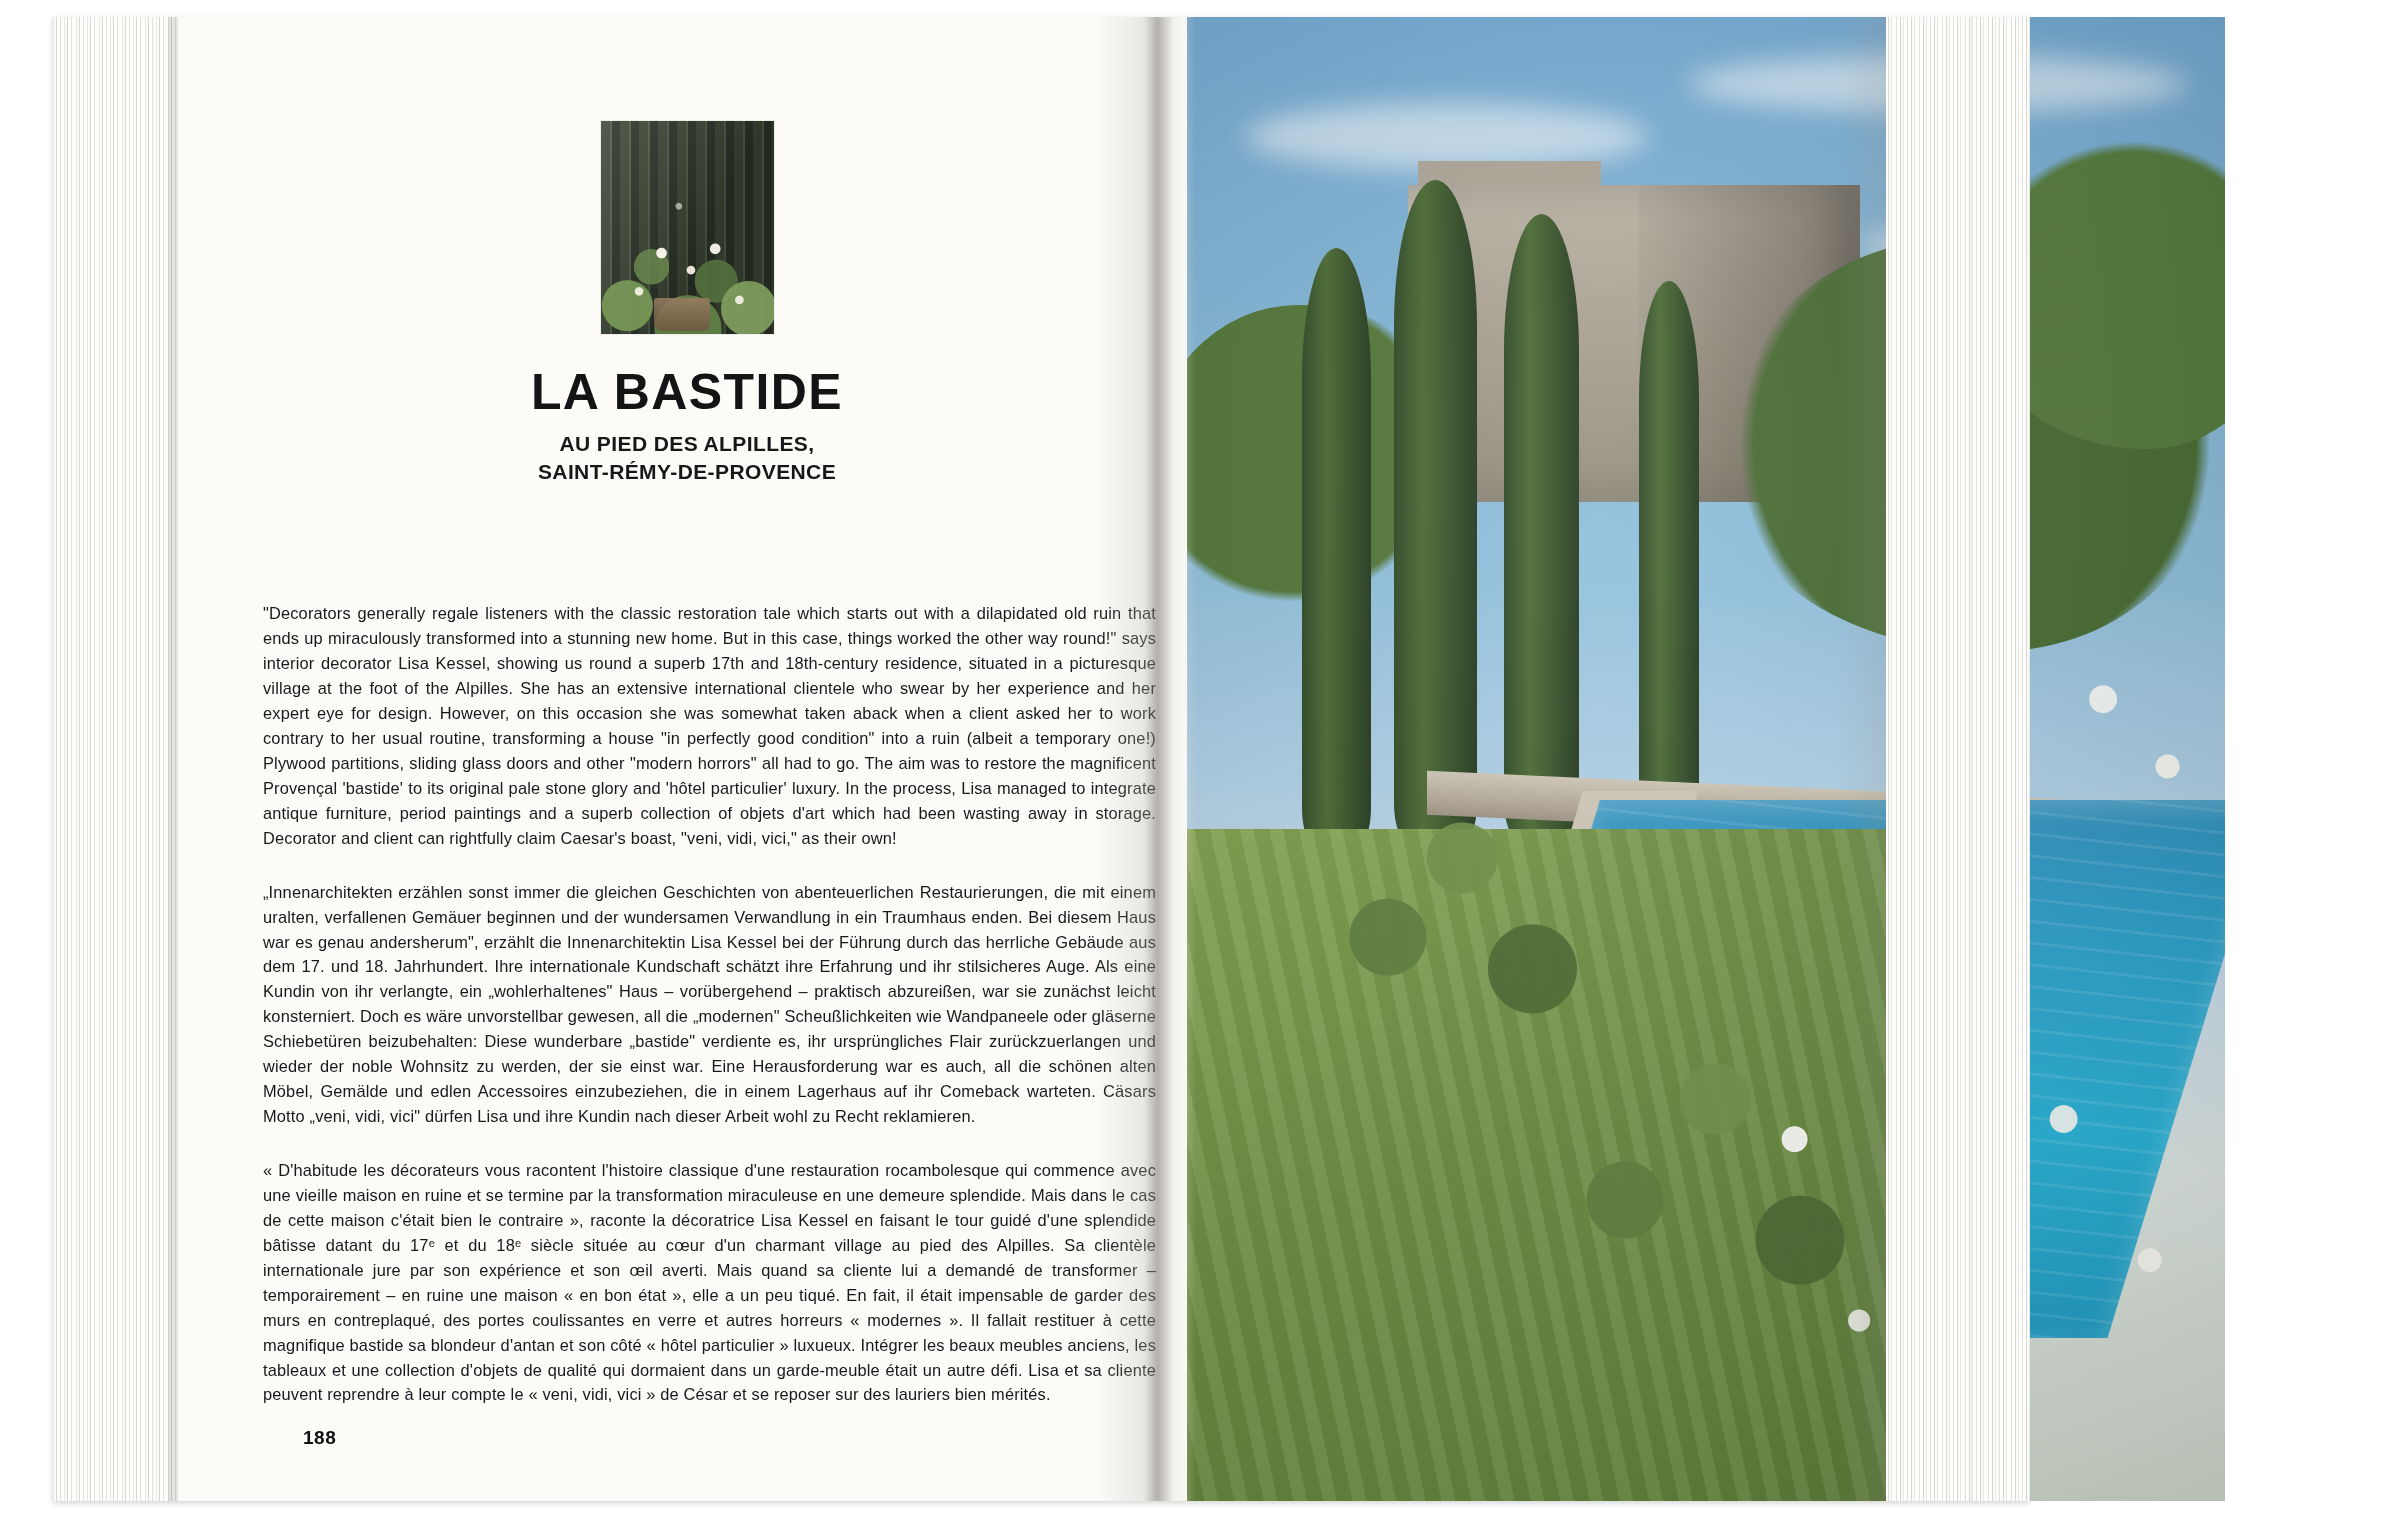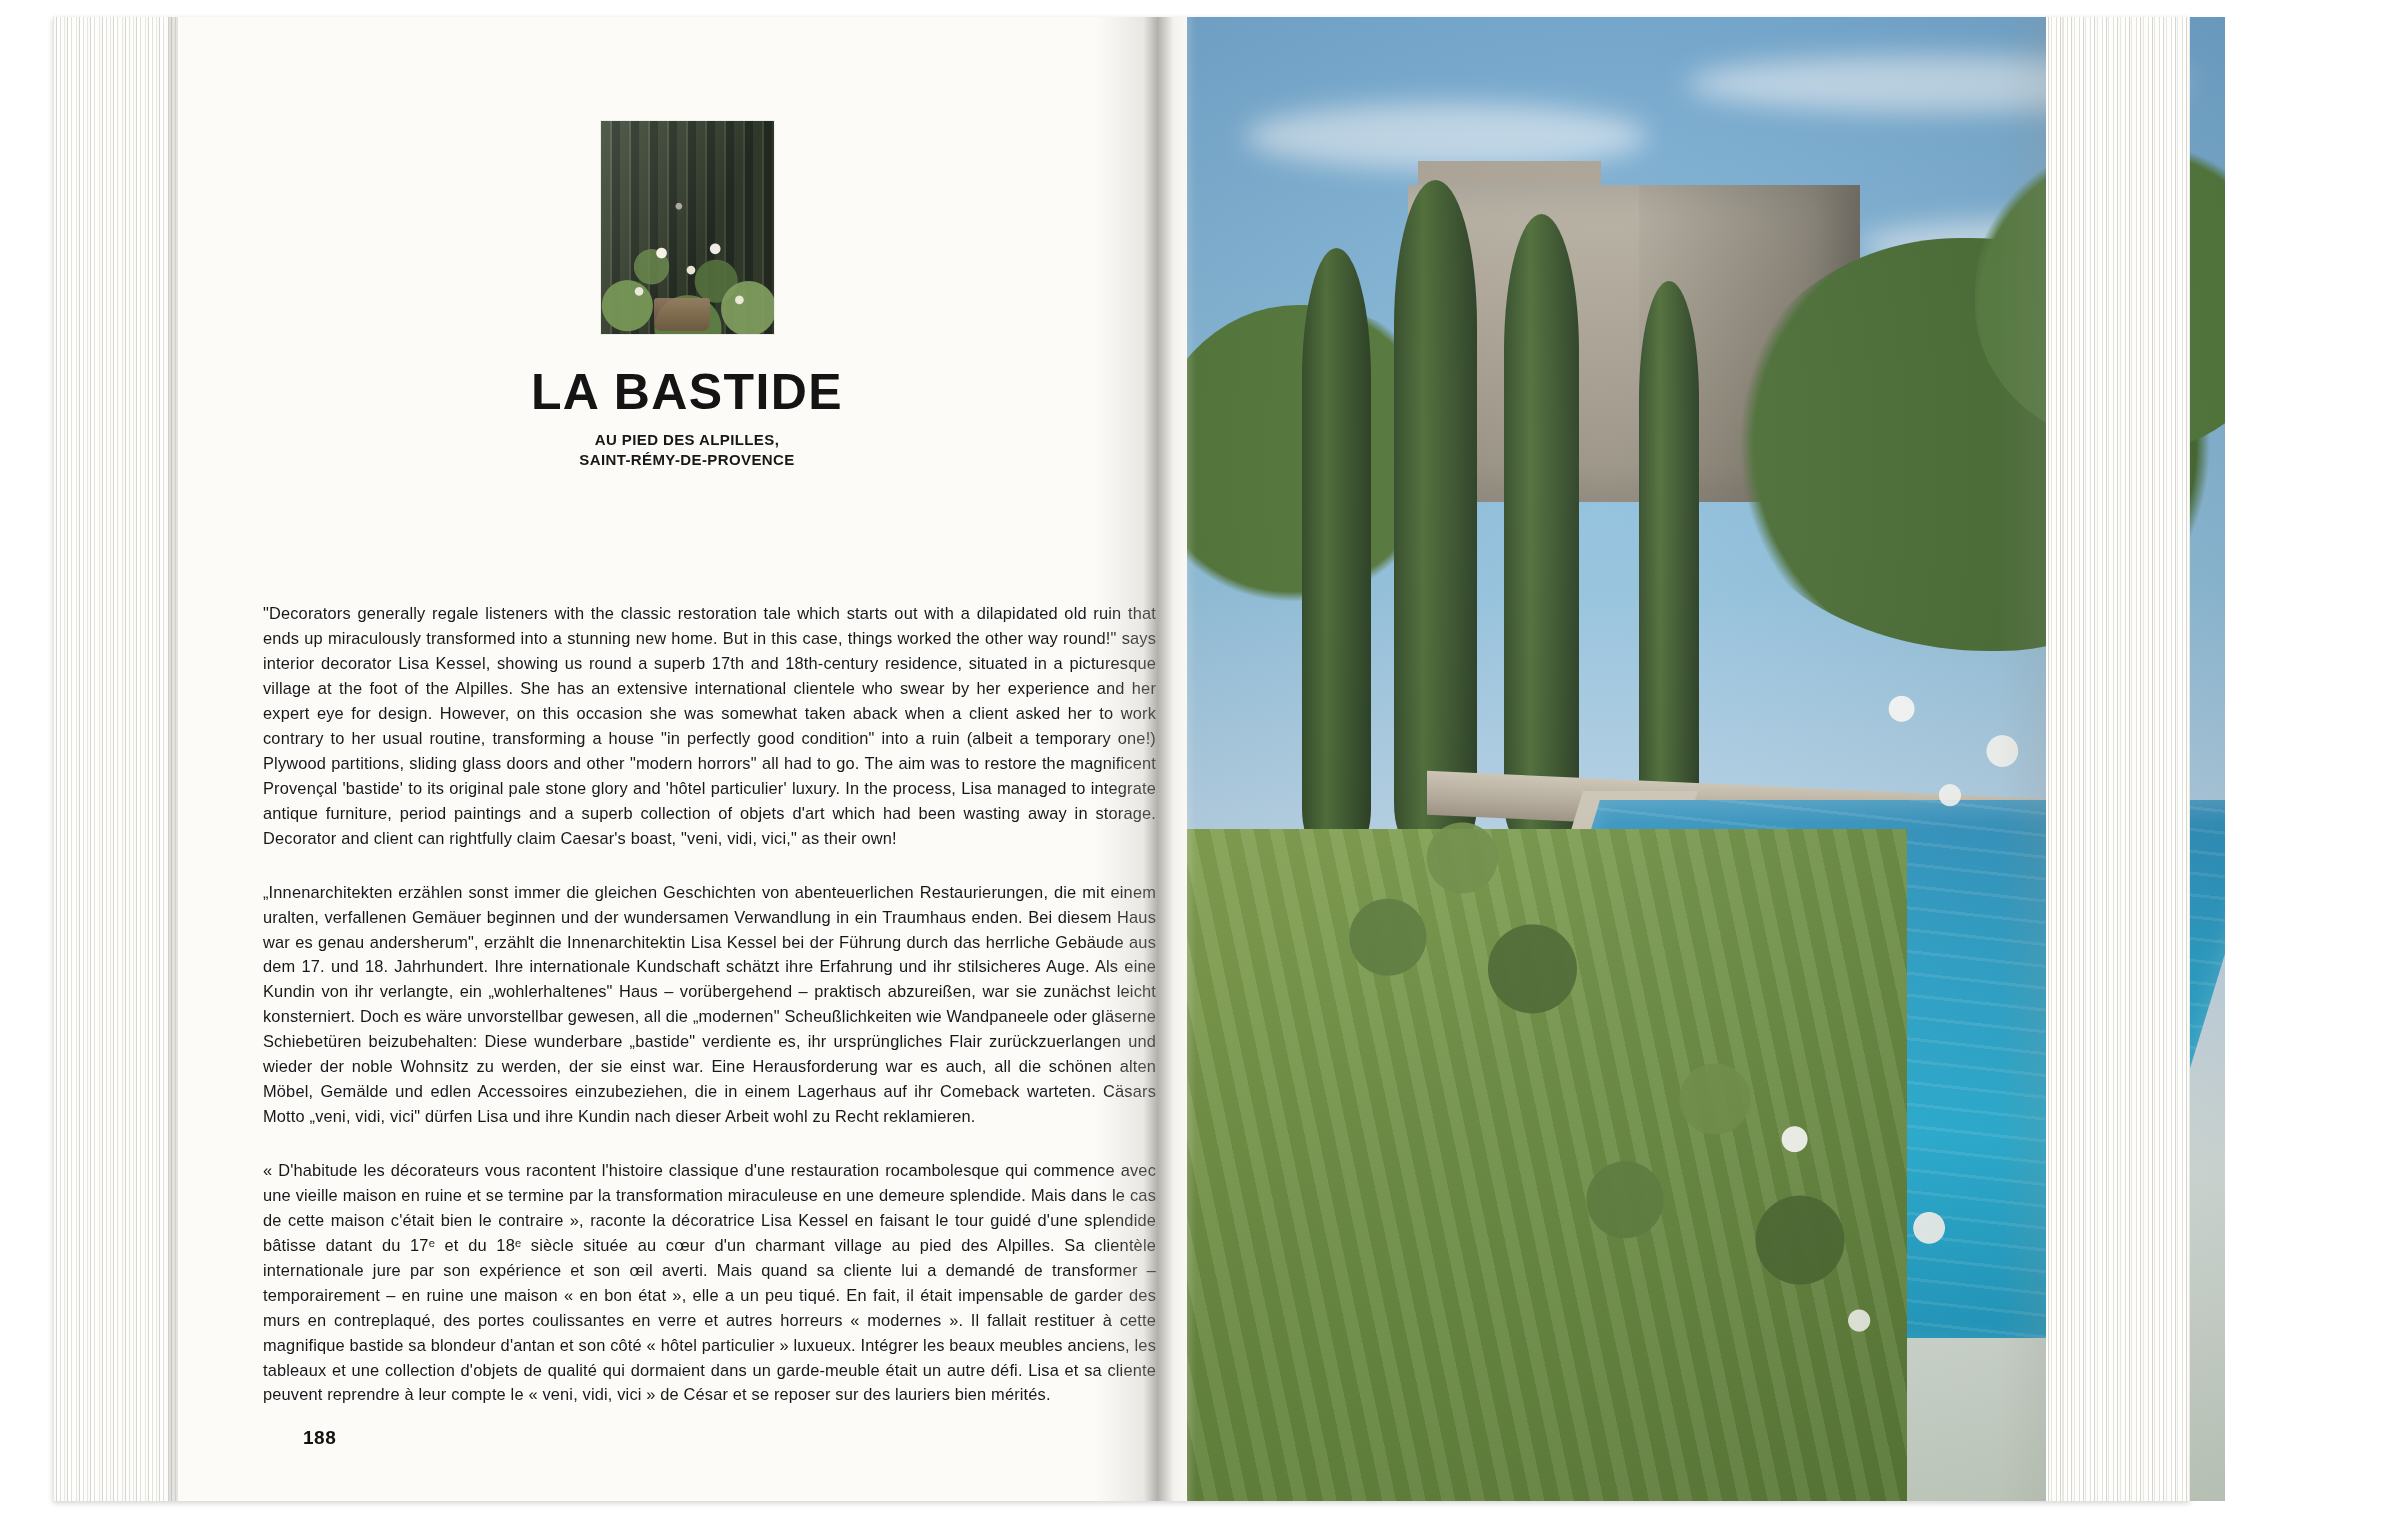--- a/index.html
+++ b/index.html
@@ -19,21 +19,21 @@
     width: 2402px;
     height: 1518px;
     background: #ffffff;
   }
 
   
   .spread {
     position: absolute;
     left: 53px;
     top: 17.3px;
-    width: 2137px;
+    width: 1977px;
     height: 1484px;
     background: #fdfdfb;
     box-shadow: 0 1.9px 5.8px rgba(0,0,0,0.18);
   }
 
   
   .edge {
     position: absolute;
     top: 0;
     height: 1484px;
@@ -171,21 +171,21 @@
   .title {
     margin-top: 33px;
     font-size: 50px;
     font-weight: bold;
     letter-spacing: 1.4px;
     color: #141414;
     line-height: 1.02;
   }
   .subtitle {
     margin-top: 11.5px;
-    font-size: 15px;
+    font-size: 21px;
     font-weight: bold;
     letter-spacing: 0.4px;
     color: #171717;
     line-height: 1.32;
   }
 
   
   .textcol {
     position: absolute;
     left: 85px;

